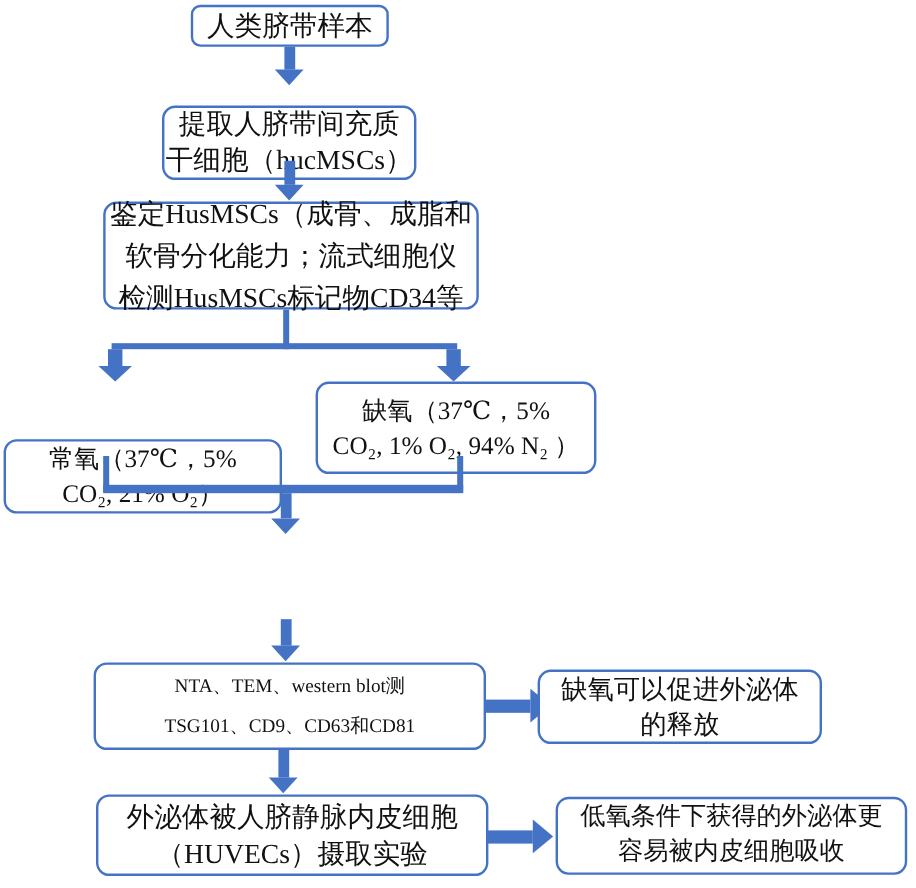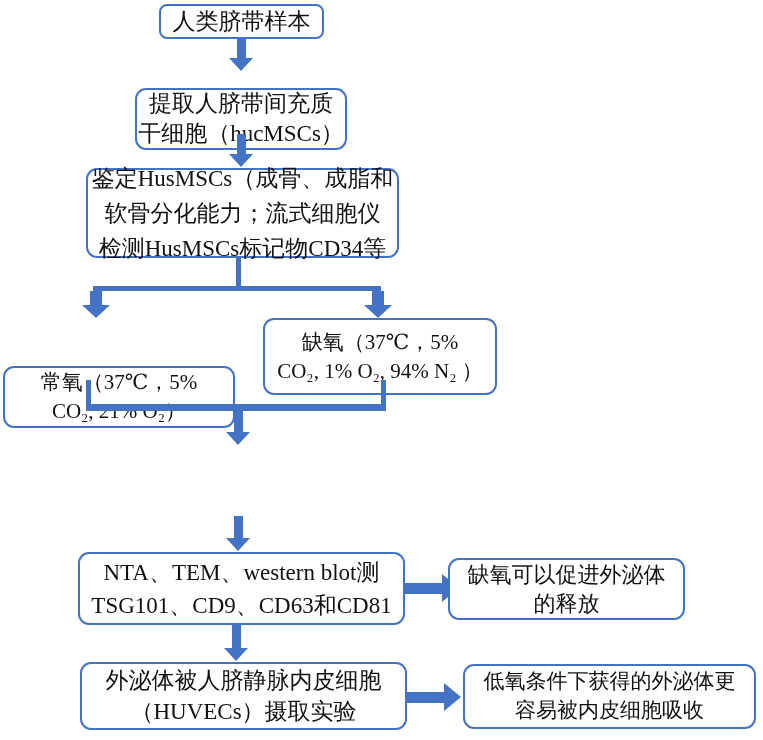--- a/index.html
+++ b/index.html
@@ -101,21 +101,21 @@
     <i class="shaft"></i>
       <i class="head"></i>
   </div>
 
 
   <div class="arrow-down" style="left:226px;top:516px;height:35px;">
     <i class="shaft"></i>
       <i class="head"></i>
   </div>
 
-  <div class="node" style="left:78px;top:552px;width:327px;height:73px;font-size:23px;line-height:33px;">NTA、TEM、western blot测
+  <div class="node" style="left:78px;top:552px;width:327px;height:73px;font-size:16px;line-height:33px;">NTA、TEM、western blot测
 TSG101、CD9、CD63和CD81</div>
 
   <div class="arrow-right" style="left:405px;top:574px;width:54px;">
     <i class="shaft"></i>
       <i class="head"></i>
   </div>
 
   <div class="node" style="left:448px;top:558px;width:237px;height:62px;font-size:22px;line-height:29px;">缺氧可以促进外泌体
 的释放</div>
 

